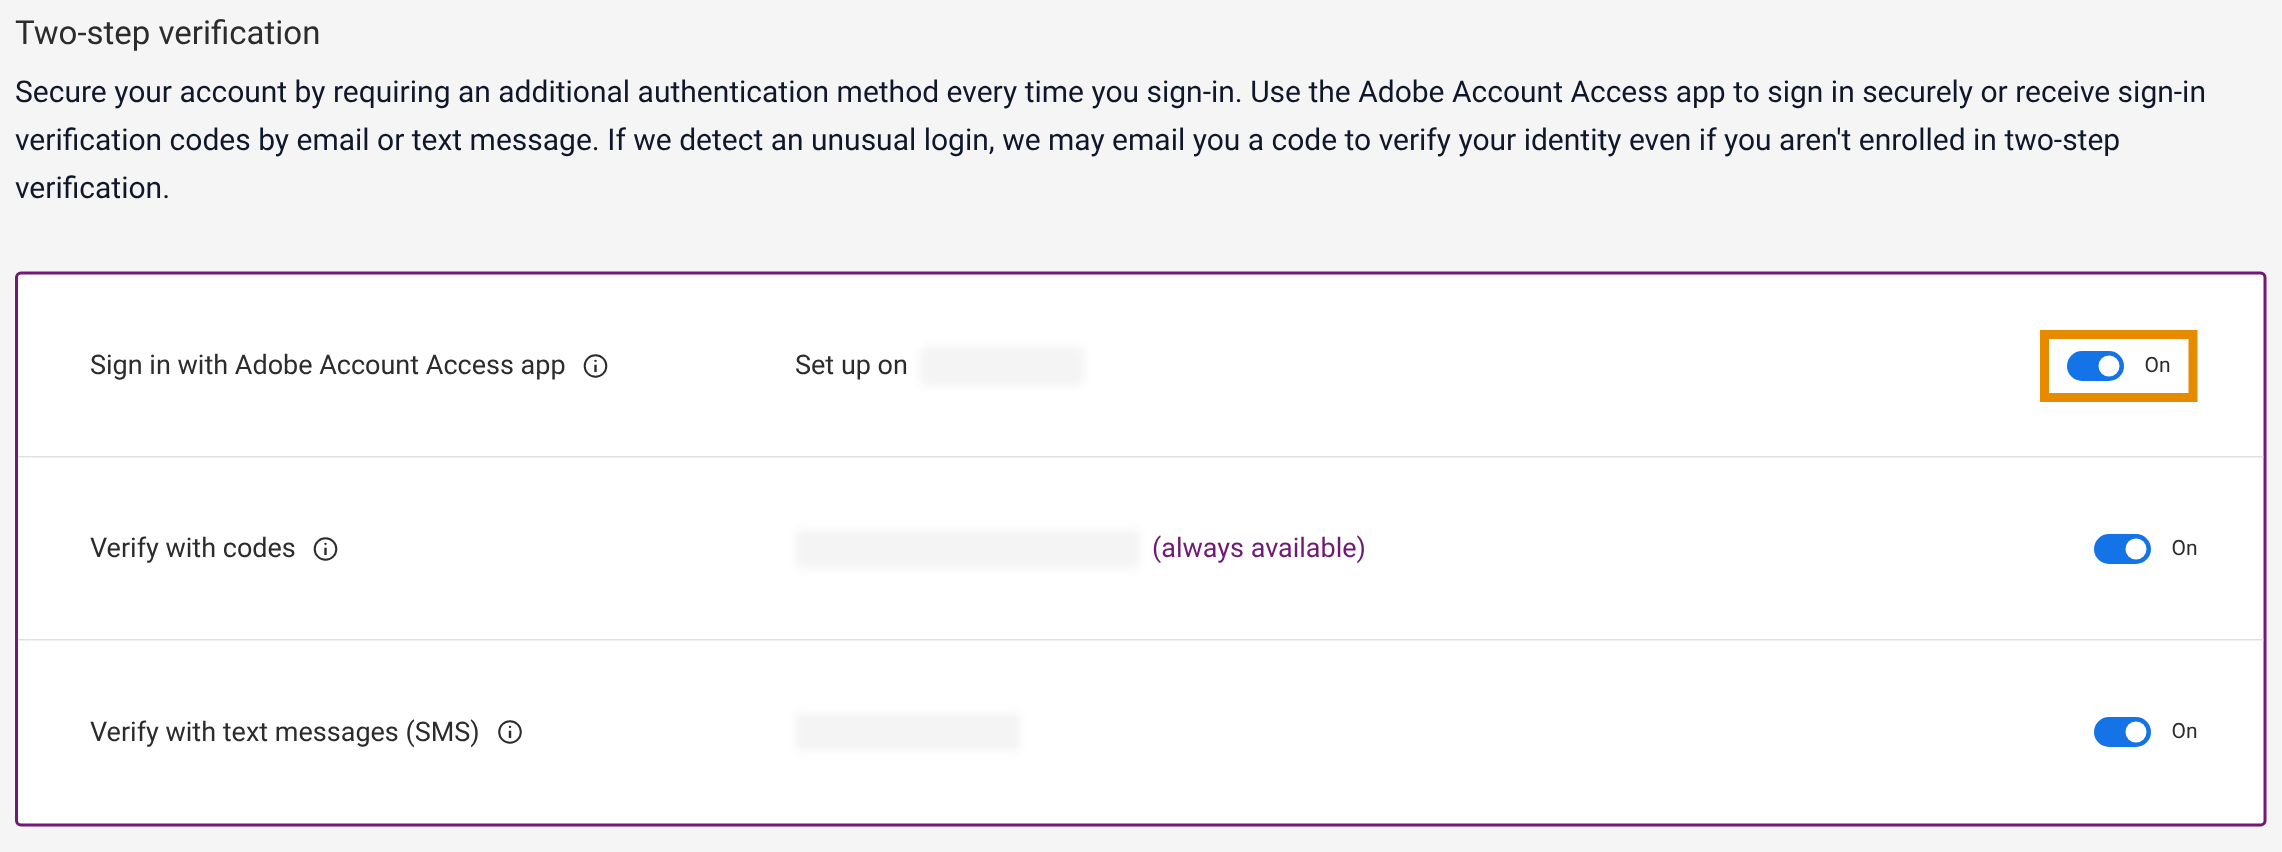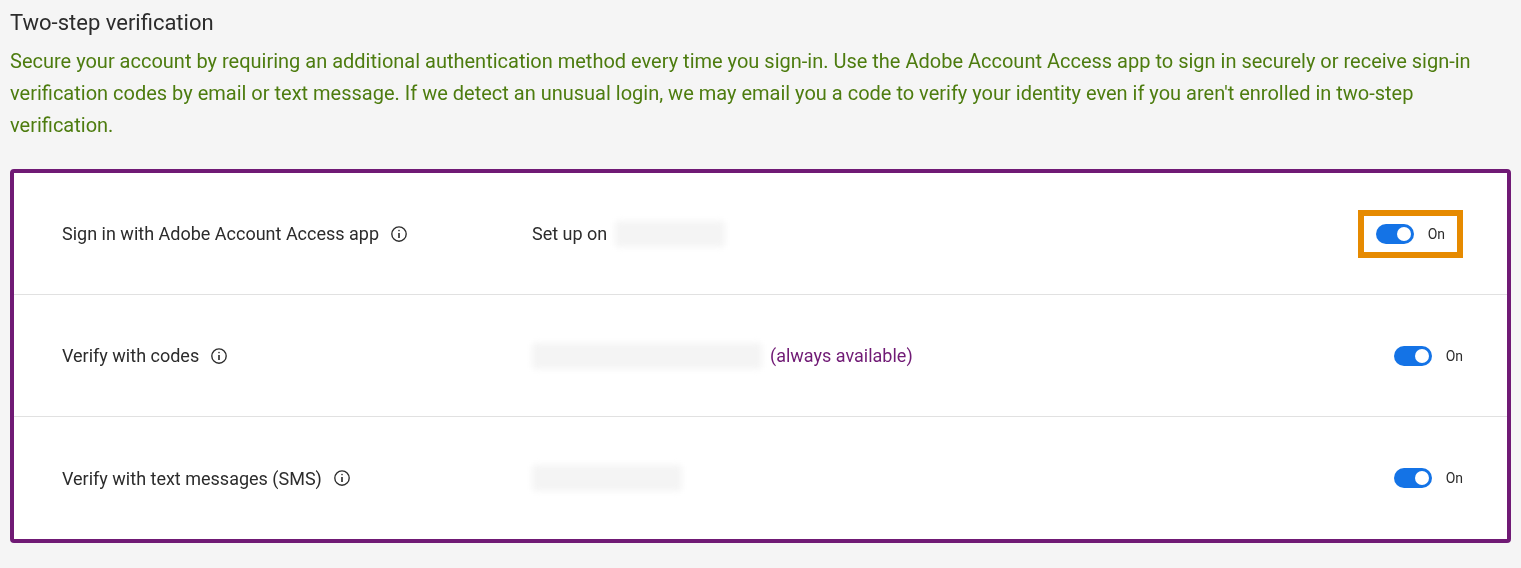--- a/index.html
+++ b/index.html
@@ -12,26 +12,26 @@
     }
     .section-title {
       font-size: 22px;
       font-weight: 400;
       color: #2c2c2c;
       margin-bottom: 10px;
     }
     .section-desc {
       font-size: 20px;
       line-height: 1.6;
-      color: #4d7c0f;
-      margin-bottom: 28px;
+      color: #0f172a;
+      margin-bottom: 40px;
     }
     .panel {
       background: #fff;
-      border: 4px solid #701a75;
+      border: 2px solid #701a75;
       border-radius: 4px;
     }
     .row {
       display: flex;
       align-items: center;
       padding: 34px 44px 34px 48px;
       border-bottom: 1px solid #e1e1e1;
       min-height: 122px;
     }
     .row:last-child { border-bottom: none; }

